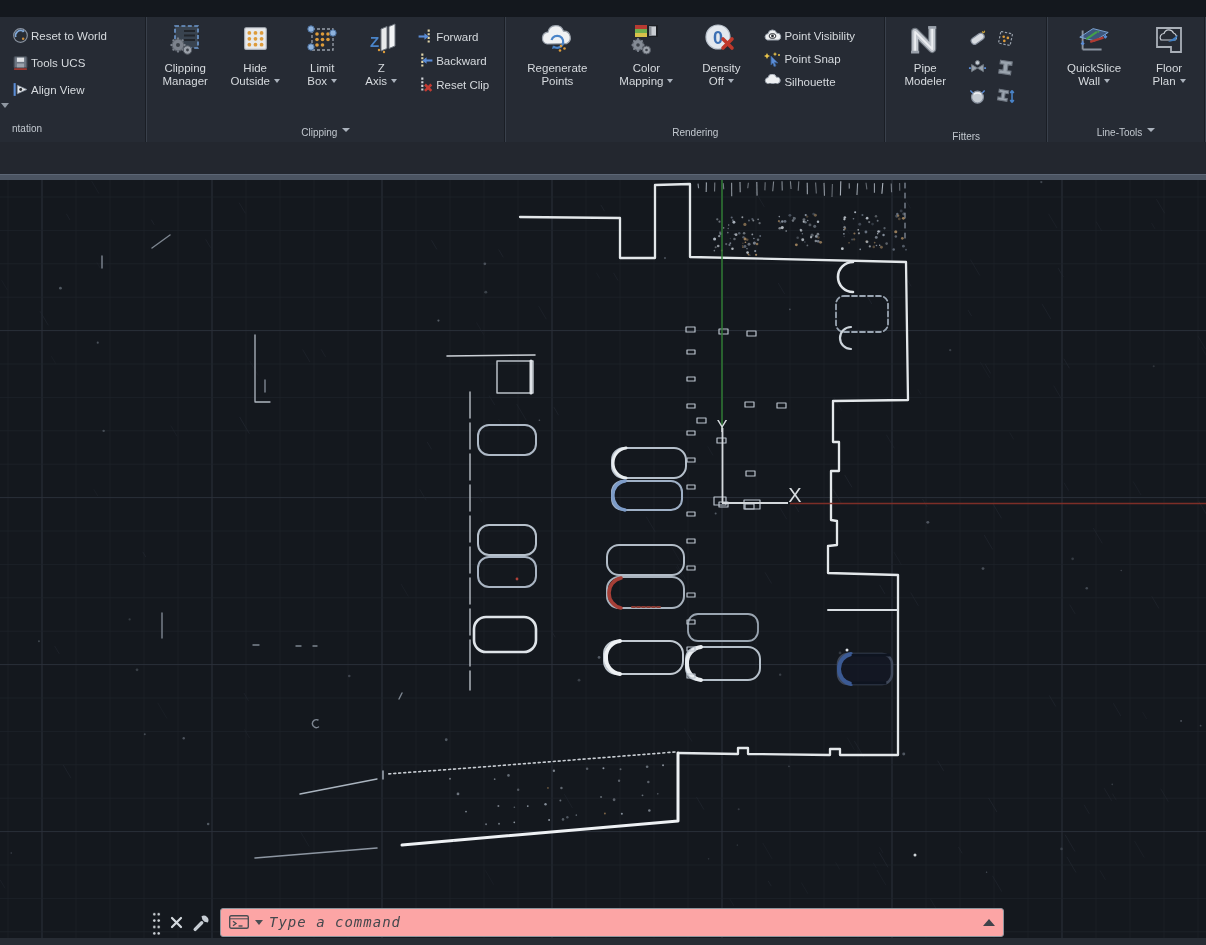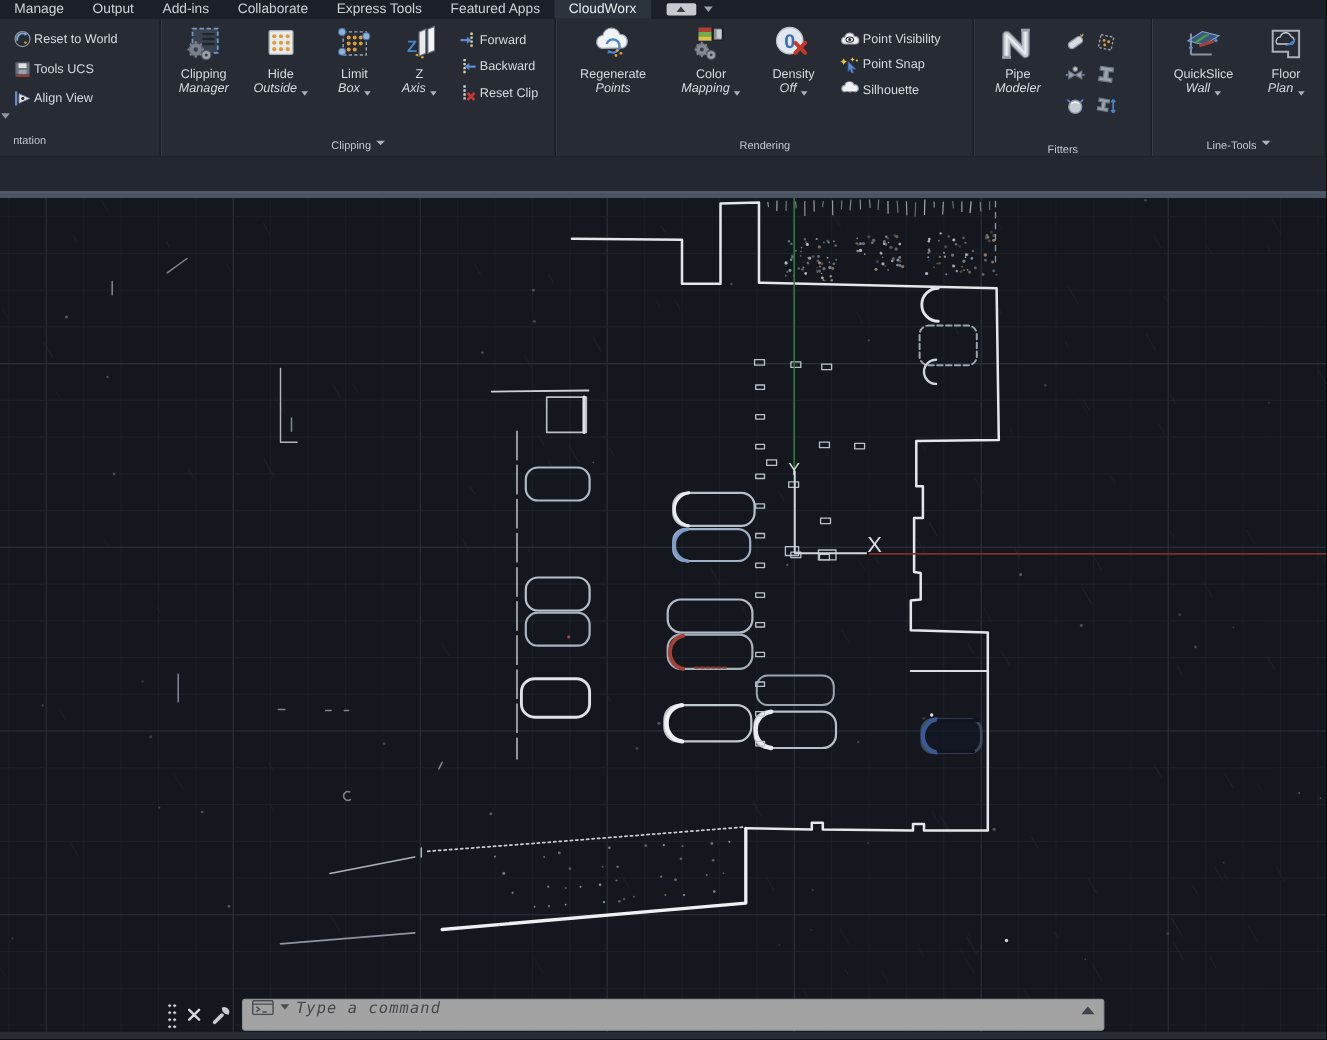--- a/index.html
+++ b/index.html
@@ -24,21 +24,21 @@
   .sep{width:2px;background:linear-gradient(90deg,#1a1e25 50%,#39404b 50%);flex:0 0 2px;}
   .prow{flex:1;display:flex;align-items:flex-start;}
   .plabel{height:20px;font-size:10px;color:#c2c8cf;display:flex;align-items:center;
           justify-content:center;gap:5px;margin-top:20px;}
   .car{width:0;height:0;border:4px solid transparent;border-top:4px solid #aab2bc;display:inline-block;}
   .car.sm{border-width:3.5px;border-top-width:4px;margin-left:2px;margin-bottom:-2px;}
 
   .bigbtn{display:flex;flex-direction:column;align-items:center;padding-top:4px;cursor:default;}
   .bigbtn .bicon{width:36px;height:38px;display:flex;align-items:center;justify-content:center;}
   .blabel{font-size:11.5px;line-height:13px;text-align:center;margin-top:3px;}
-  .l2row{display:flex;align-items:flex-end;justify-content:center;gap:2px;font-style:italic;}
+  .l2row{display:flex;align-items:center;justify-content:center;gap:2px;}
 
   .smallcol{display:flex;flex-direction:column;justify-content:flex-start;gap:7px;padding-top:11px;}
   .smallbtn{display:flex;align-items:center;gap:2px;font-size:11.5px;white-space:nowrap;cursor:default;}
   .smallbtn svg{flex:0 0 auto;}
 
   .p-orient{width:147px;padding-left:12px;}
   .p-orient .plabel{justify-content:flex-start;padding-left:0px;color:#c2c8cf;}
   .edgecaret{position:absolute;left:1px;top:86px;width:0;height:0;
              border:4px solid transparent;border-top:5px solid #8f97a1;}
   .p-clip{width:362px;}
@@ -60,48 +60,33 @@
 
   
   .viewport{position:absolute;top:180px;left:0;width:1206px;height:765px;background:#14181e;}
   .viewport svg{display:block;}
 
   
   .cmdbar{position:absolute;left:152px;top:906px;height:32px;display:flex;align-items:center;gap:9px;}
   .drag{width:9px;height:25px;
         background-image:radial-gradient(circle,#cdd2d7 1.1px,transparent 1.4px);
         background-size:4.5px 6.4px;background-position:0 1px;}
-  .cmdinput{width:784px;height:29px;background:#a3a3a3;border:1px solid #8d949c;border-radius:3px;
-            display:flex;padding:0 8px;gap:6px;box-sizing:border-box;}
+  .cmdinput{width:784px;height:29px;background:#fca5a5;border:1px solid #8d949c;border-radius:3px;
+            display:flex;align-items:center;padding:0 8px;gap:6px;box-sizing:border-box;}
   .cmdtext{font-family:"DejaVu Sans Mono",monospace;font-style:italic;font-size:14px;
            color:#44484d;letter-spacing:1px;}
   .triup-cmd{margin-left:auto;width:0;height:0;border:6px solid transparent;border-bottom:7px solid #3f434a;
              margin-bottom:6px;}
   .botstrip{position:absolute;bottom:0;left:0;width:100%;height:7px;background:#272c34;}
 </style>
 </head>
 <body>
 
 <div class="app">
 
-  <div class="tabbar">
-    <div class="tab">Manage</div>
-    <div class="tab">Output</div>
-    <div class="tab">Add-ins</div>
-    <div class="tab">Collaborate</div>
-    <div class="tab">Express Tools</div>
-    <div class="tab">Featured Apps</div>
-    <div class="tab active">CloudWorx</div>
-    <div class="tab-extras">
-      <div class="minbtn">
-        <div class="tri-up-s"></div>
-      </div>
-      <div class="tri-down-s"></div>
-    </div>
-  </div>
 
   <div class="ribbon">
 
     <div class="panel p-orient">
       <div class="edgecaret"></div>
       <div class="smallcol" style="padding-top:10px;gap:10px;">
         <div class="smallbtn">
           <svg width="17" height="17" viewBox="0 0 16 16">
             <circle cx="8" cy="8" r="6.4" fill="#272c33" stroke="#8a93a0" stroke-width="1.1"></circle>
             <path d="M3.6,9.5 A4.8,4.8 0 0 1 10,3.6" fill="none" stroke="#7fa8d8" stroke-width="1.6"></path>

